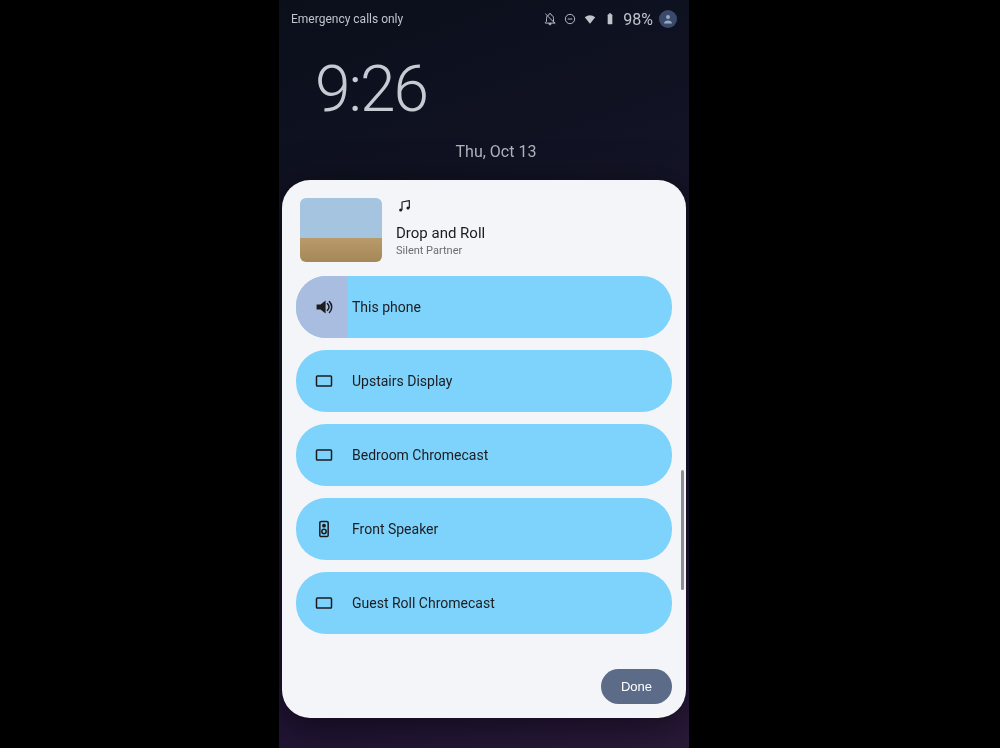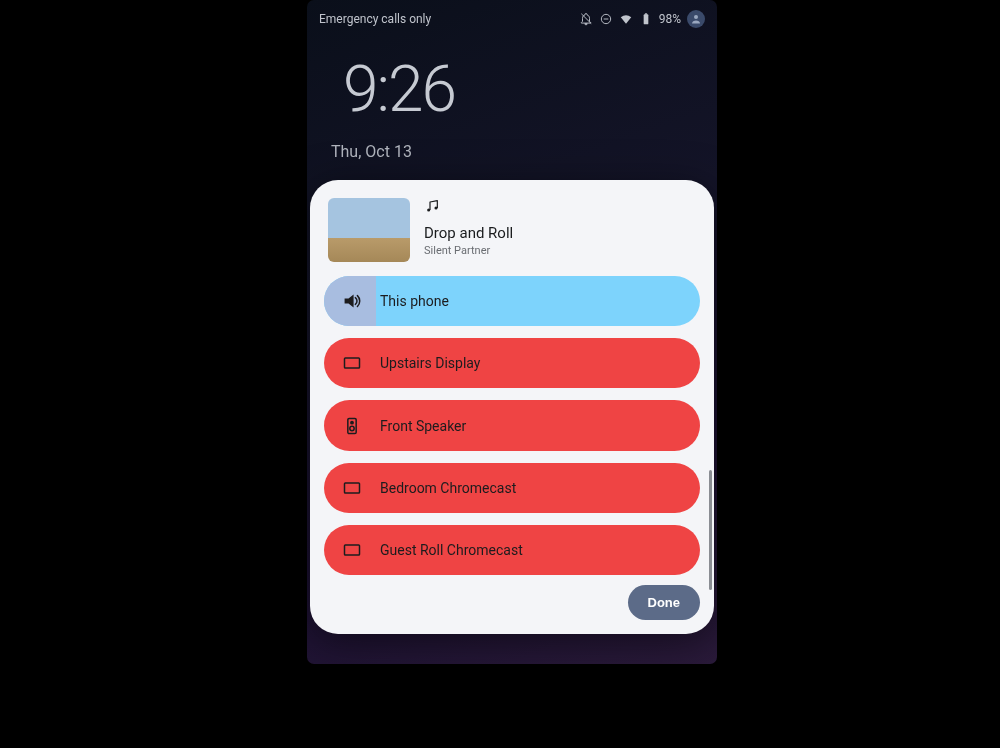--- a/index.html
+++ b/index.html
@@ -6,57 +6,57 @@
     body {
       width: 1000px;
       height: 748px;
       background: #000;
       font-family: -apple-system, "Segoe UI", Roboto, sans-serif;
       overflow: hidden;
       position: relative;
     }
     .phone-viewport {
       position: absolute;
-      left: 307px;
+      left: 279px;
       top: 0;
       width: 410px;
-      height: 664px;
+      height: 748px;
       background: linear-gradient(160deg, #0a0f1a 0%, #141428 40%, #1a1030 70%, #2a1a3a 100%);
-      border-radius: 7px;
     }
     .status-bar {
       display: flex;
       align-items: center;
       justify-content: space-between;
       padding: 8px 12px 0;
       height: 30px;
       color: #b8bec8;
       font-size: 12px;
     }
     .status-left { font-size: 12px; color: #c0c4cc; }
     .status-right { display: flex; align-items: center; gap: 6px; }
     .status-right svg { width: 14px; height: 14px; fill: #c0c4cc; display:block; }
-    .battery-text { font-size: 12px; color: #c0c4cc; }
+    .battery-text { font-size: 16px; color: #c0c4cc; }
     .avatar {
       width: 18px; height: 18px; border-radius: 50%;
       background: #3a4a6a; display: flex; align-items: center; justify-content: center;
     }
     .avatar svg { width: 12px; height: 12px; fill: #9aa8c0; }
     .clock {
       color: #c6cad2;
       font-size: 64px;
       font-weight: 300;
       letter-spacing: -2px;
       padding: 28px 0 0 36px;
       line-height: 1;
     }
     .date {
       color: #b0b4bd;
       font-size: 16px;
       padding: 20px 0 0 24px;
+      text-align: center;
     }
     .sheet {
       position: absolute;
       left: 3px;
       right: 3px;
       top: 180px;
       bottom: 30px;
       background: #f4f5f8;
       border-radius: 28px;
       padding: 16px 14px 14px;
@@ -79,21 +79,21 @@
     .track-title { font-size: 15px; color: #1a1c1e; margin-top: 4px; }
     .track-artist { font-size: 11px; color: #6a6d72; }
     .device-list {
       display: flex; flex-direction: column; gap: 12px;
       overflow: hidden;
       flex: 1;
     }
     .device-item {
       height: 62px;
       border-radius: 30px;
-      background: #ef4444;
+      background: #7dd3fc;
       display: flex;
       align-items: center;
       gap: 18px;
       padding: 0 18px;
       color: #1c1c1e;
       font-size: 14px;
       position: relative;
     }
     .device-item.active {
       background: #7dd3fc;
@@ -108,21 +108,21 @@
     .footer {
       display: flex; justify-content: flex-end; padding-top: 10px;
     }
     .done-btn {
       background: #5c6b88;
       color: #fff;
       border: none;
       border-radius: 20px;
       padding: 10px 20px;
       font-size: 13px;
-      font-weight: 700;
+      font-weight: 400;
     }
     .scroll-line {
       position: absolute;
       right: 2px; top: 290px; width: 3.5px; height: 120px;
       background: #8a8d93; border-radius: 2px;
     }
   </style>
 </head>
 <body>
 
@@ -198,41 +198,41 @@
           <span class="dev-icon">
             <svg viewBox="0 0 24 24">
               <rect x="3" y="6" width="18" height="12" rx="1"></rect>
             </svg>
           </span>
           <span>Upstairs Display</span>
         </div>
         <div class="device-item">
           <span class="dev-icon">
             <svg viewBox="0 0 24 24">
+              <rect x="3" y="6" width="18" height="12" rx="1"></rect>
+            </svg>
+          </span>
+          <span>Bedroom Chromecast</span>
+        </div>
+        <div class="device-item">
+          <span class="dev-icon">
+            <svg viewBox="0 0 24 24">
               <rect x="7" y="3" width="10" height="18" rx="1.5"></rect>
               <circle cx="12" cy="8" r="1.4" fill="#1c1c1e"></circle>
               <circle cx="12" cy="15" r="2.6"></circle>
             </svg>
           </span>
           <span>Front Speaker</span>
         </div>
         <div class="device-item">
           <span class="dev-icon">
             <svg viewBox="0 0 24 24">
               <rect x="3" y="6" width="18" height="12" rx="1"></rect>
             </svg>
           </span>
-          <span>Bedroom Chromecast</span>
-        </div>
-        <div class="device-item">
-          <span class="dev-icon">
-            <svg viewBox="0 0 24 24">
-              <rect x="3" y="6" width="18" height="12" rx="1"></rect>
-            </svg>
-          </span>
           <span>Guest Roll Chromecast</span>
         </div>
       </div>
 
     <div class="footer">
       <button class="done-btn">Done</button>
     </div>
 
     <div class="scroll-line"></div>
   </div>

